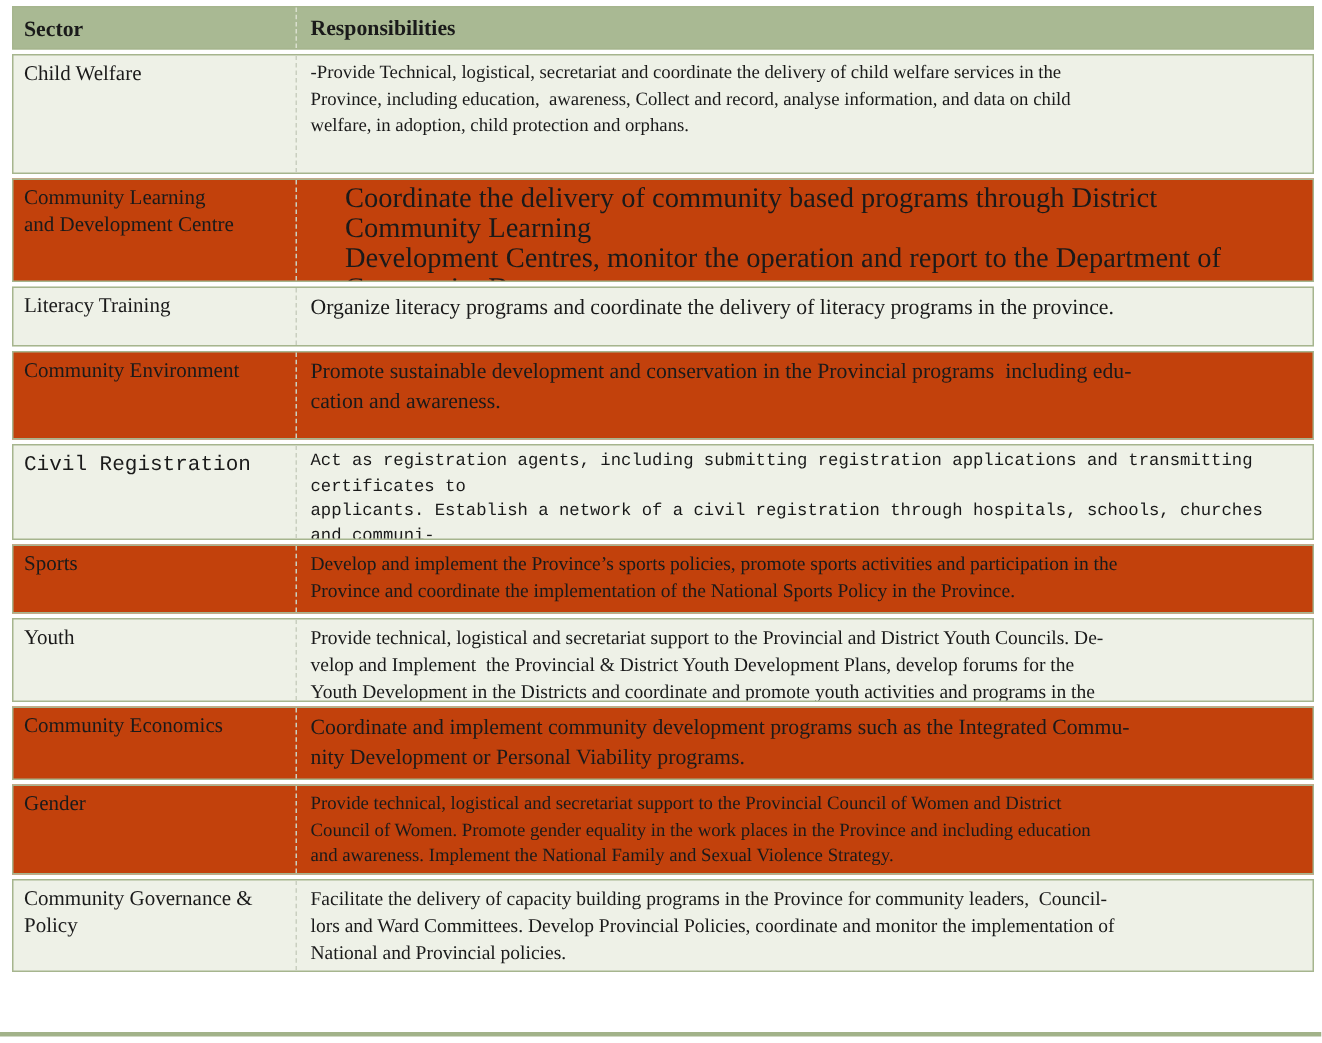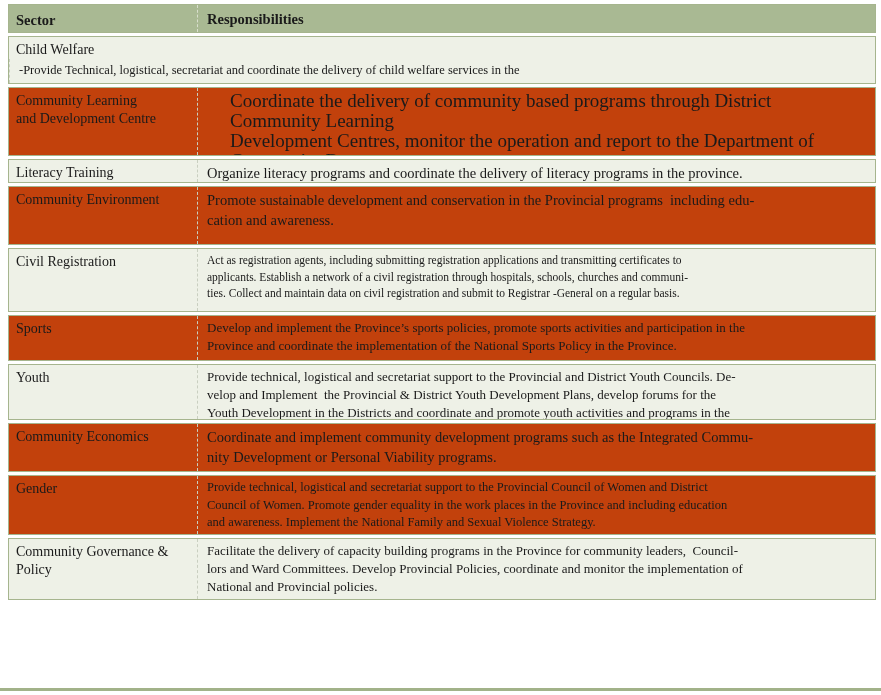--- a/index.html
+++ b/index.html
@@ -55,25 +55,25 @@
     padding: 3px 10px 0 9px;
   }
   .header .cell {
     font-weight: bold;
     font-size: 14.5px;
     padding-top: 6px;
   }
   .header .resp { border-left-color: #d9dfcd; }
 
   
-  .r1  { height: 48px; flex-direction: column; }  .r1  .resp { font-size: 12.5px; line-height: 17.5px; }
+  .r1  { height: 80px; }  .r1  .resp { font-size: 12.5px; line-height: 17.5px; }
   .r2  { height: 69px; }  .r2  .resp { font-size: 19px; line-height: 20px; padding-left: 32px; }
-  .r3  { height: 24px; }  .r3  .resp { font-size: 14.5px; line-height: 20px; }
+  .r3  { height: 40px; }  .r3  .resp { font-size: 14.5px; line-height: 20px; }
   .r4  { height: 59px; }  .r4  .resp { font-size: 14.5px; line-height: 20px; }
-  .r5  { height: 64px; }  .r5  .resp { font-size: 11.5px; line-height: 16.5px; }
+  .r5  { height: 64px; font-family: Liberation Mono, monospace; }  .r5  .resp { font-size: 11.5px; line-height: 16.5px; }
   .r6  { height: 46px; }  .r6  .resp { font-size: 13px;   line-height: 18px; }
   .r7  { height: 56px; }  .r7  .resp { font-size: 13px;   line-height: 18px; }
   .r8  { height: 49px; }  .r8  .resp { font-size: 14.5px; line-height: 20px; }
   .r9  { height: 49px; }  .r9  .resp { font-size: 14.5px; line-height: 20px; }
   .r10 { height: 60px; }  .r10 .resp { font-size: 12.5px; line-height: 17.5px; }
   .r11 { height: 62px; }  .r11 .resp { font-size: 13px;   line-height: 18px; }
 
   .bottom-bar {
     position: absolute;
     left: 0;

